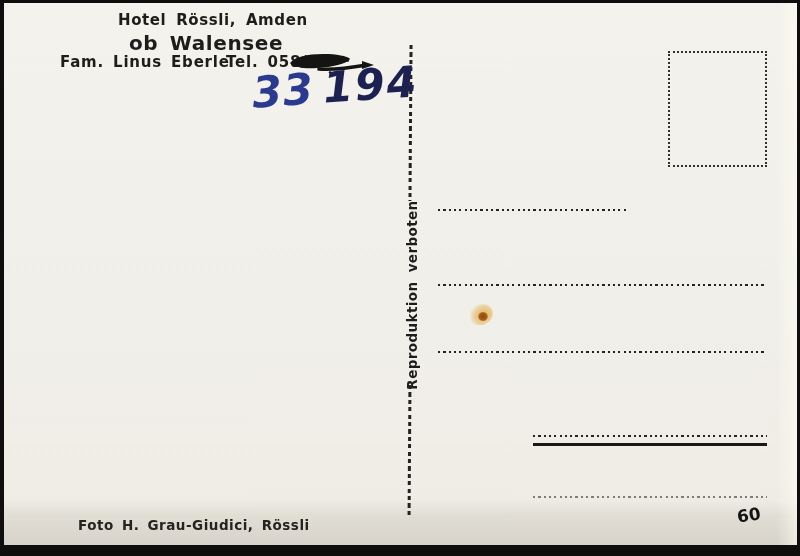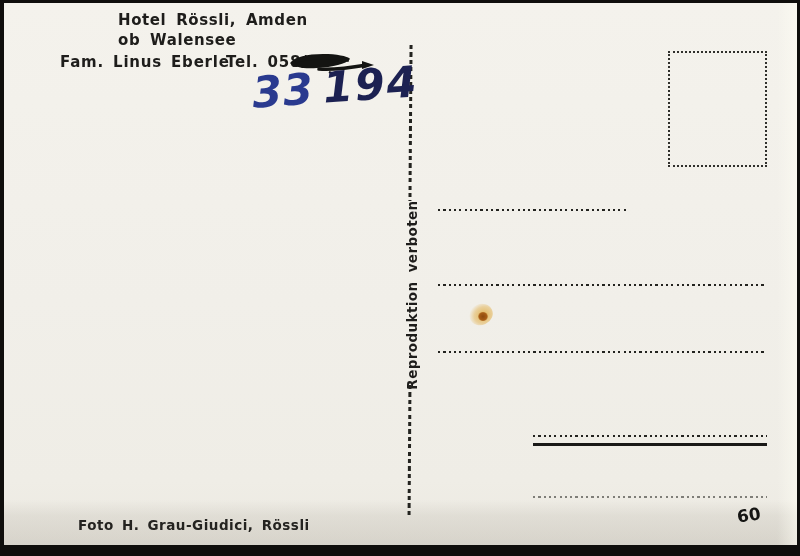--- a/index.html
+++ b/index.html
@@ -20,21 +20,21 @@
     background:linear-gradient(to bottom,rgba(110,104,90,0) 0%,rgba(110,104,90,0.10) 35%,rgba(110,104,90,0.17) 100%);
     z-index:2;
   }
   .edge-glow{
     position:absolute;left:777px;top:3px;width:20px;height:542px;
     background:linear-gradient(to right,rgba(255,255,248,0),rgba(255,254,244,0.55));
     z-index:2;
   }
   .txt{position:absolute;color:#1e1d1b;z-index:4;white-space:nowrap;}
   .hotel-l1{left:118px;top:11px;width:176px;text-align:right;font-size:15px;font-weight:700;letter-spacing:0.6px;word-spacing:4px;}
-  .hotel-l2{left:118px;top:31px;width:176px;font-size:15px;font-weight:700;letter-spacing:0.6px;word-spacing:4px;}
+  .hotel-l2{left:118px;top:31px;width:176px;text-align:center;font-size:20px;font-weight:700;letter-spacing:0.6px;word-spacing:4px;}
   .family{left:60px;top:53px;font-size:15px;font-weight:700;letter-spacing:0.8px;word-spacing:3px;}
   .phone{left:226px;top:53px;font-size:15px;font-weight:700;letter-spacing:0.8px;word-spacing:3px;}
   
   .scribble{position:absolute;left:289px;top:48px;width:86px;height:30px;z-index:5;}
   
   .handwriting{
     position:absolute;left:252px;top:62px;z-index:5;
     font-size:43px;font-weight:700;font-style:italic;
     transform:rotate(-4deg);white-space:nowrap;
   }

